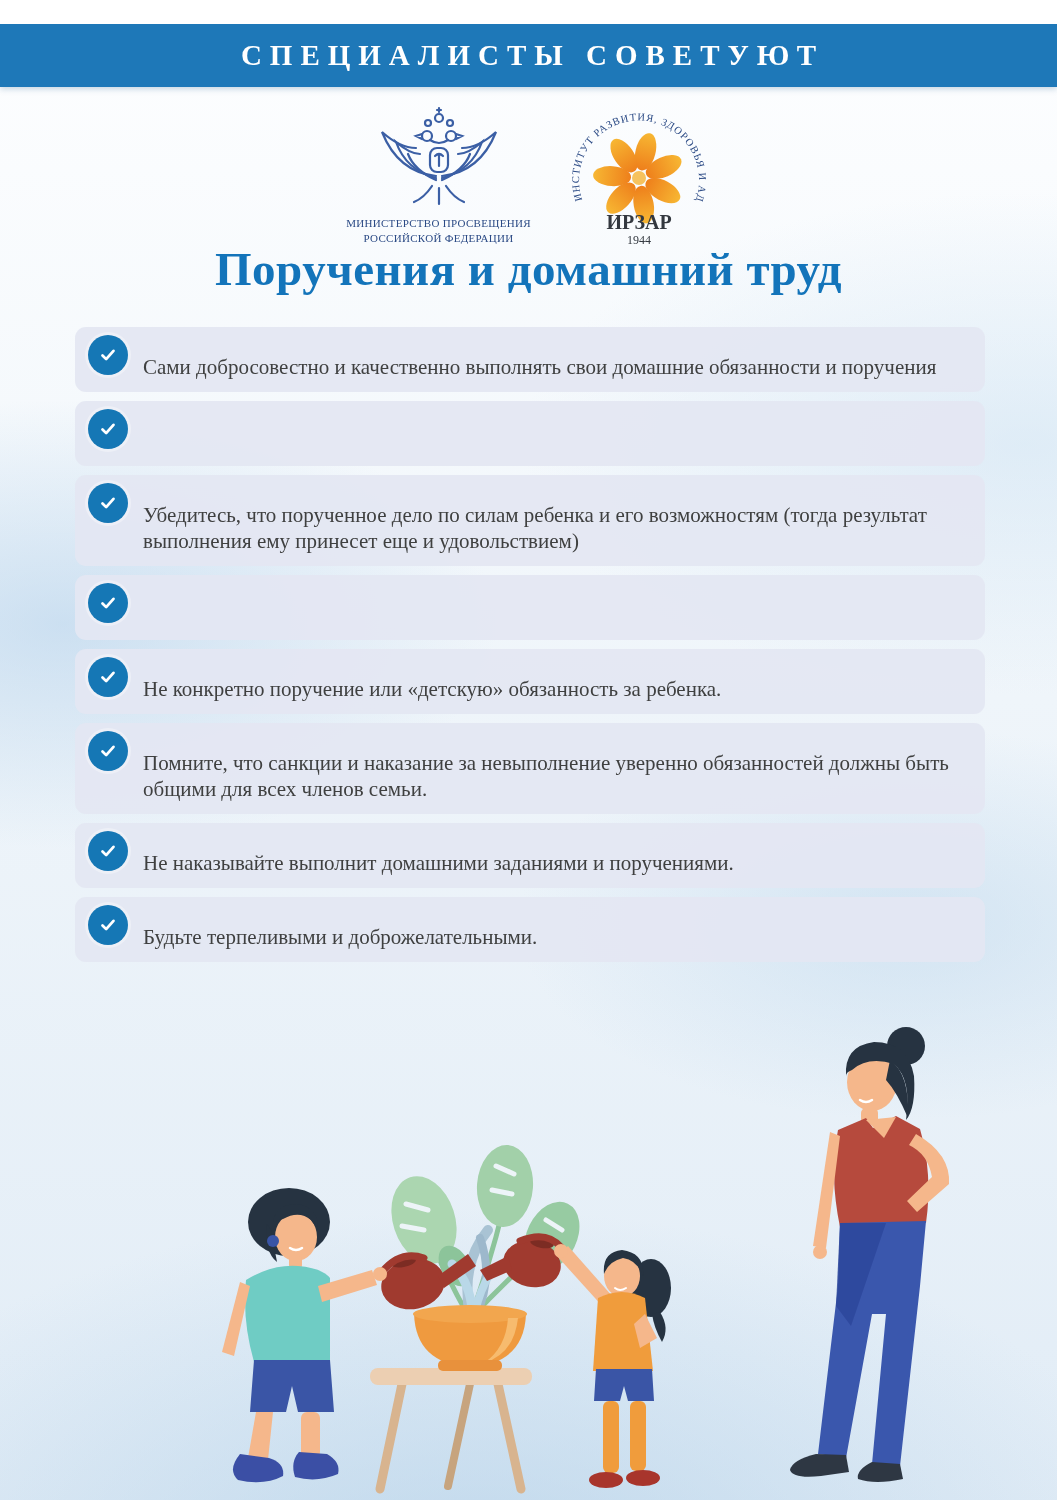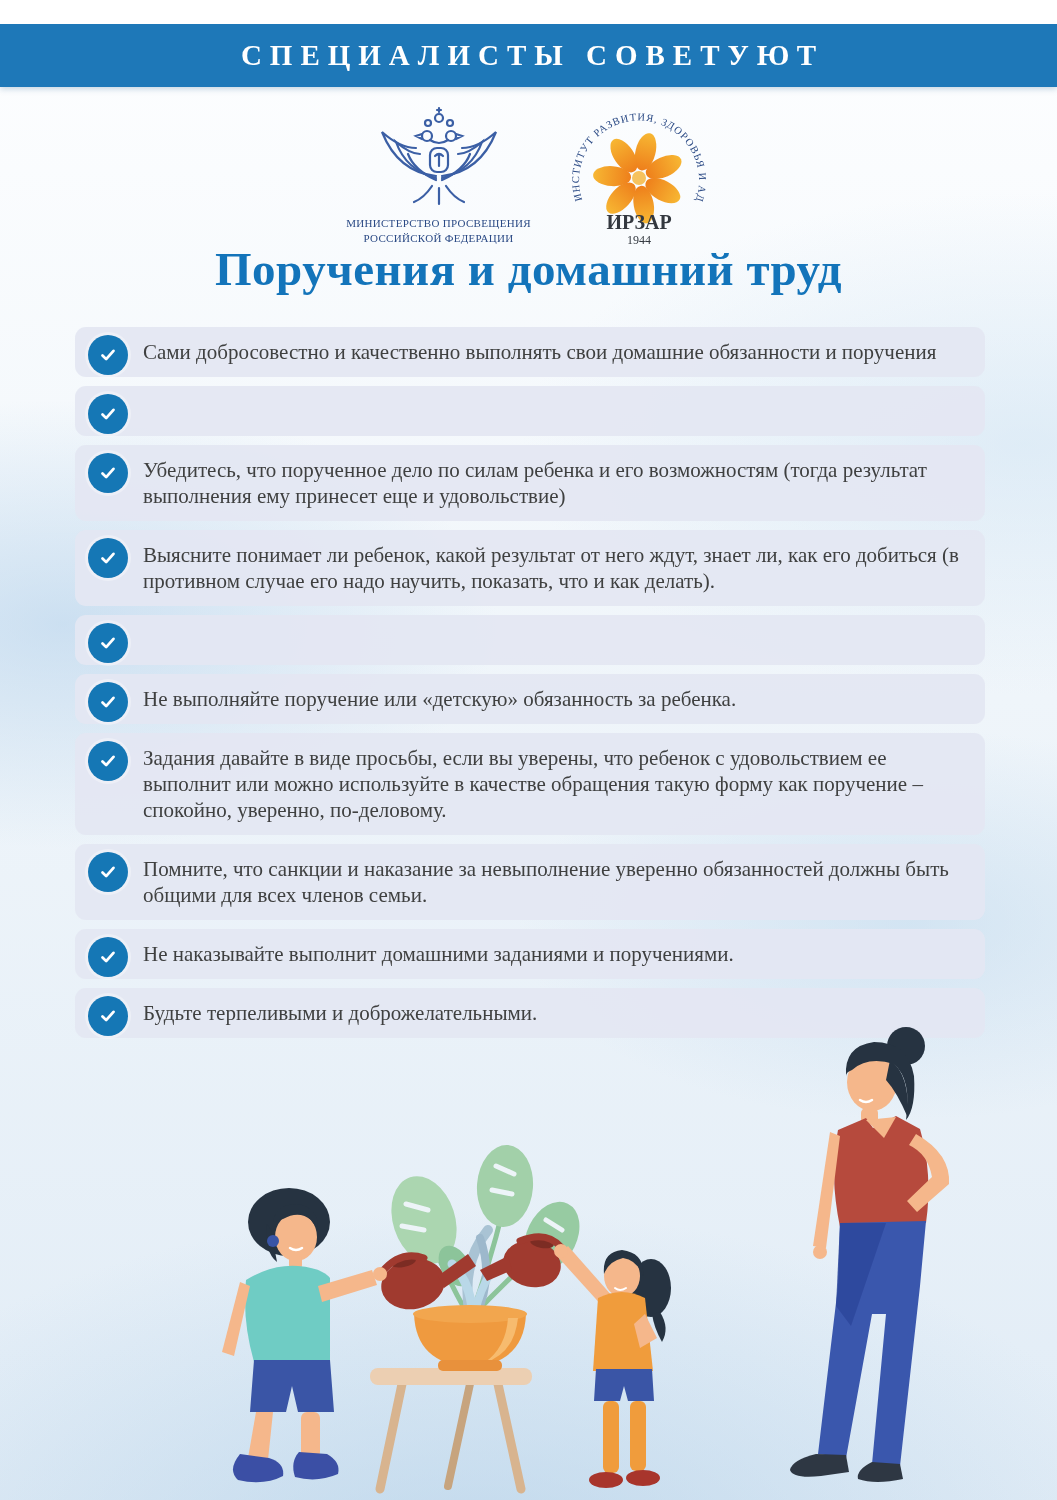--- a/index.html
+++ b/index.html
@@ -18,21 +18,21 @@
   .topbar span{color:#ffffff;font-weight:bold;font-size:29px;letter-spacing:8px;padding-left:8px;}
   .logos{position:absolute;top:82px;left:0;width:100%;display:flex;justify-content:center;
     align-items:flex-start;gap:30px;}
   .ministry{width:190px;text-align:center;color:#2b4a85;}
   .ministry-caption{font-size:11px;line-height:1.35;margin-top:2px;letter-spacing:.3px;}
   .irzar{width:150px;text-align:center;}
   .title{position:absolute;top:218px;left:0;width:100%;text-align:center;margin:0;
     color:#1374ba;font-size:47px;font-weight:bold;letter-spacing:.5px;}
   .tips{position:absolute;top:303px;left:75px;width:910px;display:flex;flex-direction:column;gap:9px;z-index:1;}
   .tip{position:relative;background:rgba(227,231,242,.94);border-radius:11px;
-    padding:12px 25px 12px 68px;color:#3f4040;font-size:21px;line-height:26px;min-height:26px;}
+    padding:27px 25px 12px 68px;color:#3f4040;font-size:21px;line-height:26px;min-height:26px;}
   .check{position:absolute;left:13px;top:8px;width:40px;height:40px;border-radius:50%;
     background:#1577b5;display:flex;align-items:center;justify-content:center;
     box-shadow:0 0 0 3px rgba(255,255,255,.35);}
   .check svg{width:22px;height:22px;}
   .illustration{position:absolute;left:0;bottom:0;width:1057px;height:520px;z-index:5;}
 </style>
 </head>
 <body>
 
 <div class="page">
@@ -117,52 +117,36 @@
             <path d="M6 12.5l4 4 8-9" stroke="#fff" stroke-width="3" fill="none" stroke-linecap="round" stroke-linejoin="round"></path>
           </svg>
         </span>
     </div>
     <div class="tip">
       <span class="check">
           <svg viewBox="0 0 24 24">
             <path d="M6 12.5l4 4 8-9" stroke="#fff" stroke-width="3" fill="none" stroke-linecap="round" stroke-linejoin="round"></path>
           </svg>
         </span>
-      <span>Убедитесь, что порученное дело по силам ребенка и его возможностям (тогда результат выполнения ему принесет еще и удовольствие)</span>
-    </div>
-    <div class="tip">
-      <span class="check">
-          <svg viewBox="0 0 24 24">
-            <path d="M6 12.5l4 4 8-9" stroke="#fff" stroke-width="3" fill="none" stroke-linecap="round" stroke-linejoin="round"></path>
-          </svg>
-        </span>
-      <span>Выясните понимает ли ребенок, какой результат от него ждут, знает ли, как его добиться (в противном случае его надо научить, показать, что и как делать).</span>
-    </div>
-    <div class="tip">
-      <span class="check">
-          <svg viewBox="0 0 24 24">
-            <path d="M6 12.5l4 4 8-9" stroke="#fff" stroke-width="3" fill="none" stroke-linecap="round" stroke-linejoin="round"></path>
-          </svg>
-        </span>
-    </div>
-    <div class="tip">
-      <span class="check">
-          <svg viewBox="0 0 24 24">
-            <path d="M6 12.5l4 4 8-9" stroke="#fff" stroke-width="3" fill="none" stroke-linecap="round" stroke-linejoin="round"></path>
-          </svg>
-        </span>
-      <span>Не выполняйте поручение или «детскую» обязанность за ребенка.</span>
-    </div>
-    <div class="tip">
-      <span class="check">
-          <svg viewBox="0 0 24 24">
-            <path d="M6 12.5l4 4 8-9" stroke="#fff" stroke-width="3" fill="none" stroke-linecap="round" stroke-linejoin="round"></path>
-          </svg>
-        </span>
-      <span>Задания давайте в виде просьбы, если вы уверены, что ребенок с удовольствием ее выполнит или можно используйте в качестве обращения такую форму как поручение – спокойно, уверенно, по-деловому.</span>
+      <span>Убедитесь, что порученное дело по силам ребенка и его возможностям (тогда результат выполнения ему принесет еще и удовольствием)</span>
+    </div>
+    <div class="tip">
+      <span class="check">
+          <svg viewBox="0 0 24 24">
+            <path d="M6 12.5l4 4 8-9" stroke="#fff" stroke-width="3" fill="none" stroke-linecap="round" stroke-linejoin="round"></path>
+          </svg>
+        </span>
+    </div>
+    <div class="tip">
+      <span class="check">
+          <svg viewBox="0 0 24 24">
+            <path d="M6 12.5l4 4 8-9" stroke="#fff" stroke-width="3" fill="none" stroke-linecap="round" stroke-linejoin="round"></path>
+          </svg>
+        </span>
+      <span>Не конкретно поручение или «детскую» обязанность за ребенка.</span>
     </div>
     <div class="tip">
       <span class="check">
           <svg viewBox="0 0 24 24">
             <path d="M6 12.5l4 4 8-9" stroke="#fff" stroke-width="3" fill="none" stroke-linecap="round" stroke-linejoin="round"></path>
           </svg>
         </span>
       <span>Помните, что санкции и наказание за невыполнение уверенно обязанностей должны быть общими для всех членов семьи.</span>
     </div>
     <div class="tip">

